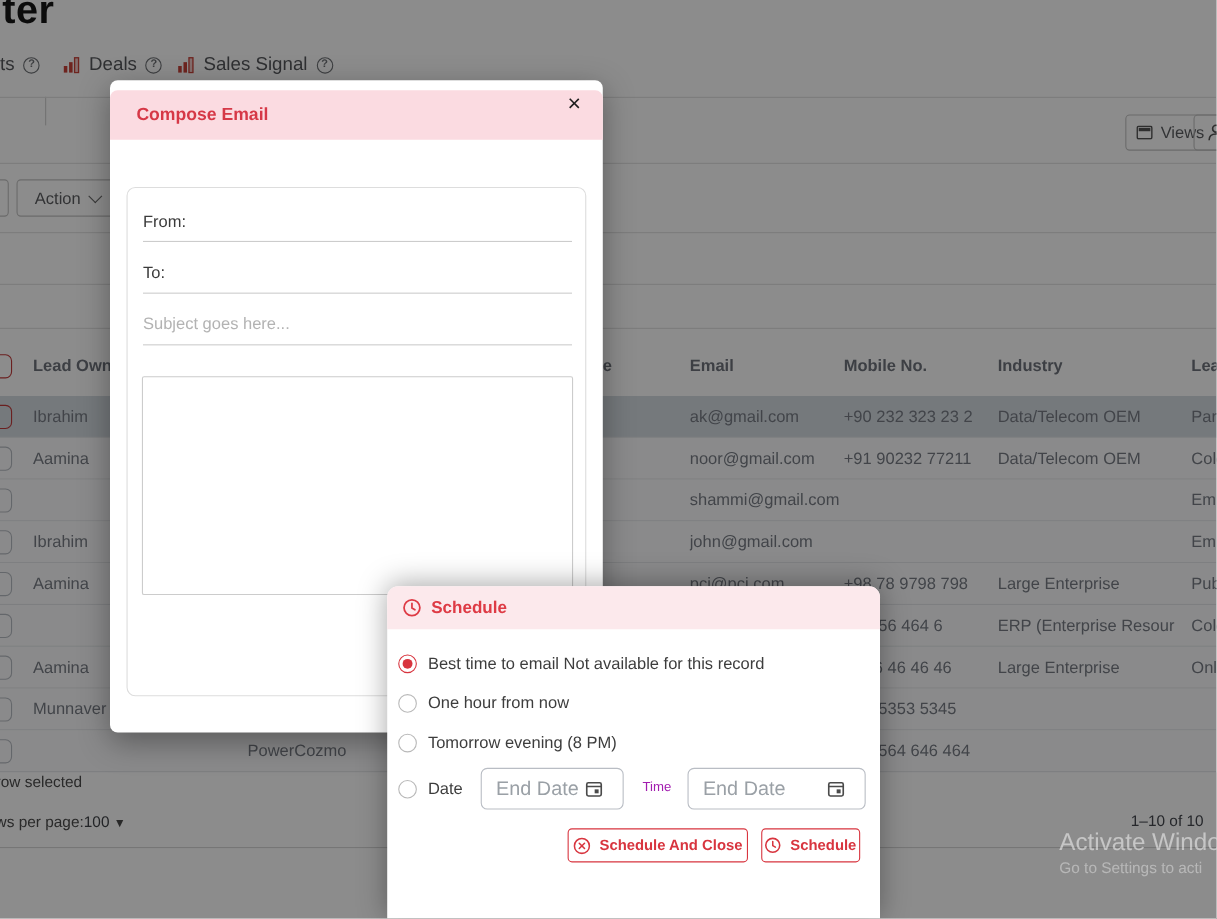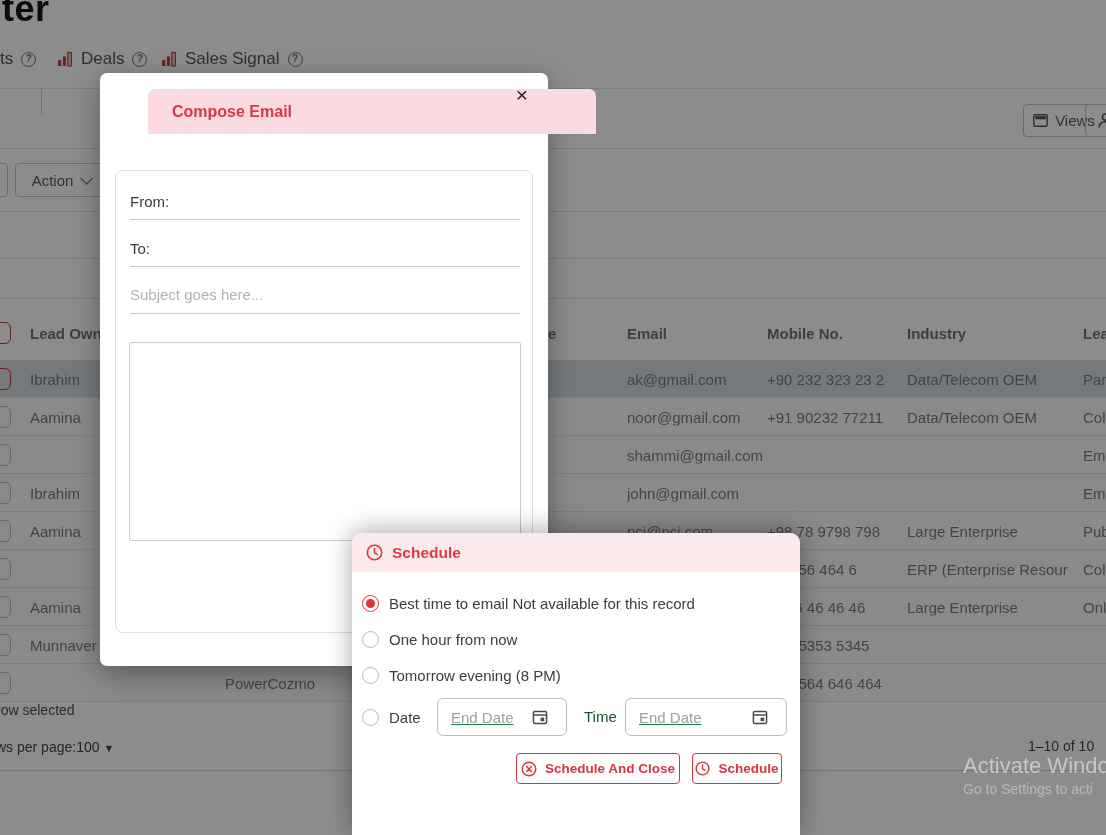--- a/index.html
+++ b/index.html
@@ -44,22 +44,22 @@
   
   #overlay { position:absolute; inset:0; background:rgba(0,0,0,0.45); }
 
   
   .wm1 { left:963px; top:753px; font-size:22px; color:rgba(255,255,255,0.50); white-space:nowrap; }
   .wm2 { left:963px; top:781px; font-size:14px; color:rgba(255,255,255,0.38); white-space:nowrap; }
 
   
   #compose { left:100px; top:73px; width:448px; height:593px; background:#fff; border-radius:7px;
              box-shadow:0 8px 28px rgba(0,0,0,0.35); }
-  #compose .hd { position:absolute; left:0; top:16px; width:448px; height:45px; background:#fbdbe1;
-                 border-radius:7px 7px 0 0; display:flex; align-items:center;margin-left:48px; }
+  #compose .hd { position:absolute; left:0; top:9px; width:448px; height:45px; background:#fbdbe1;
+                 border-radius:7px 7px 0 0; display:flex; align-items:center; }
   #compose .hd .ttl { margin-left:24px; color:#d63847; font-size:16px; font-weight:600; }
   #compose .close { position:absolute; right:14px; top:10px; width:24px; height:24px; border:none; background:none;
                     font-size:21px; color:#1d1d1d; cursor:pointer; line-height:24px; text-align:center; }
   .compose-box { position:absolute; left:15px; top:97px; width:418px; height:463px; border:1px solid #ddd; border-radius:8px; }
   .fld { position:absolute; left:14px; width:390px; border-bottom:1px solid #ccc; display:flex; align-items:flex-end; }
   .fld label { font-size:15px; color:#3b3b3b; padding-bottom:9px; }
   .fld input { border:none; outline:none; flex:1; font-size:15px; padding:0 0 9px 8px; font-family:inherit; background:transparent; }
   .fld input::placeholder, .subj::placeholder { color:#b3b3b3; }
   .subj { position:absolute; left:14px; top:105px; width:390px; height:38px; border:none; outline:none;
           border-bottom:1px solid #ccc; font-size:15px; font-family:inherit; color:#333; background:transparent; }
@@ -69,23 +69,23 @@
   #schedule { left:352px; top:533px; width:448px; height:302px; background:#fff; border-radius:10px 10px 0 0;
               box-shadow:0 -2px 26px rgba(0,0,0,0.35);padding-left:24px; }
   #schedule .hd { position:absolute; left:0; top:0; width:448px; height:39px; background:#fce9ec;
                   border-radius:10px 10px 0 0; display:flex; align-items:center; gap:9px; padding-left:14px; }
   #schedule .hd .ttl { color:#de3b45; font-size:15.5px; font-weight:600; }
   .opt { position:absolute; left:10px; display:flex; align-items:center; gap:10px; font-size:15px; color:#3d3d3d; }
   .radio { width:17px; height:17px; border:1.8px solid #b9b9b9; border-radius:50%; background:#fff; position:relative; flex:none; }
   .radio.sel { border-color:#d8353f; }
   .radio.sel::after { content:""; position:absolute; left:2.5px; top:2.5px; width:9px; height:9px; border-radius:50%; background:#d8353f; }
   .datein { position:absolute; top:165px; height:38px; border:1px solid #b9bdc4; border-radius:6px; display:flex; align-items:center; }
-  .datein input { border:none; outline:none; width:calc(100% - 34px); font-size:15px; padding-left:13px; font-family:inherit; color:#15803d; background:transparent;text-decoration:underline; }
+  .datein input { border:none; outline:none; width:calc(100% - 34px); font-size:18px; padding-left:13px; font-family:inherit; color:#a16207; background:transparent; }
   .datein input::placeholder { color:#9aa0a6; }
-  .time-lbl { position:absolute; left:232px; top:175px; font-size:15px; color:#14532d; }
+  .time-lbl { position:absolute; left:232px; top:175px; font-size:12px; color:#a21caf; }
   .redbtn { position:absolute; top:220px; height:31px; border:1.3px solid #d8353f; border-radius:4px; background:#fff;
             color:#d8353f; font-size:13.5px; font-weight:600; display:flex; align-items:center; justify-content:center;
             gap:8px; cursor:pointer; font-family:inherit; }
   svg { display:block; }
 </style>
 </head>
 <body>
 
 <div id="base">
 

